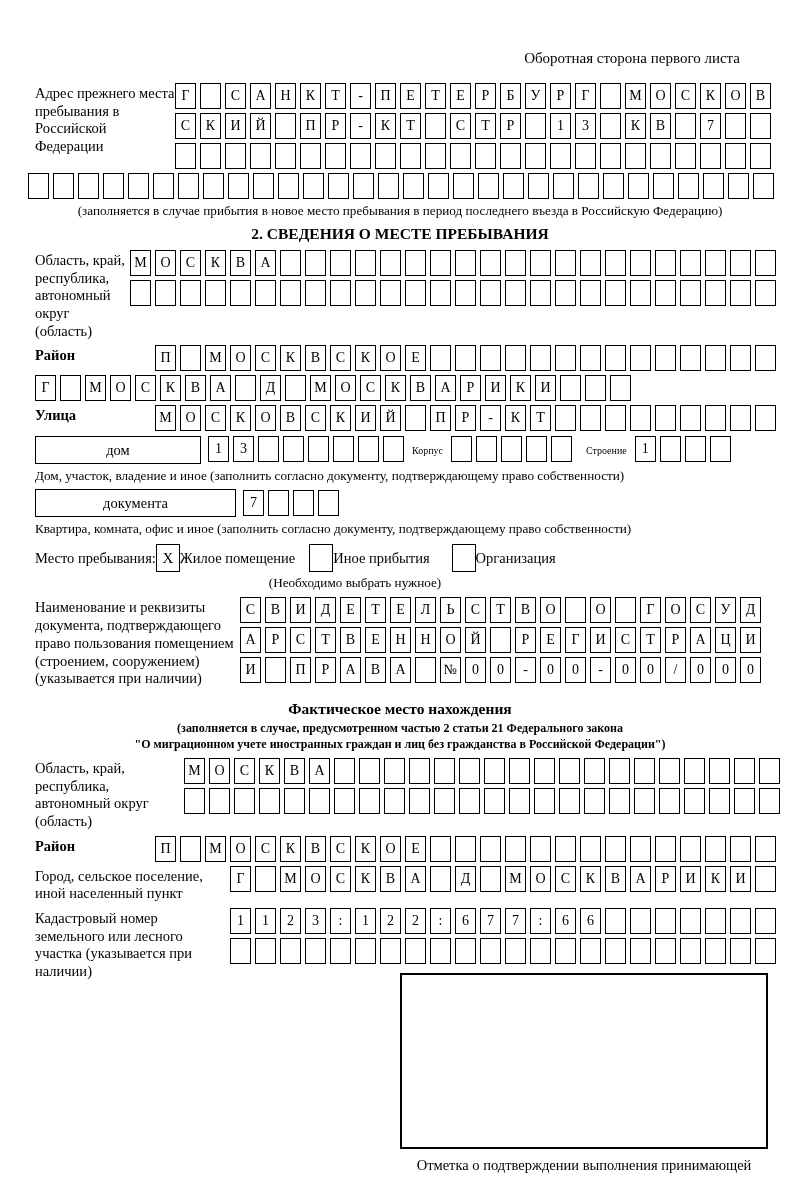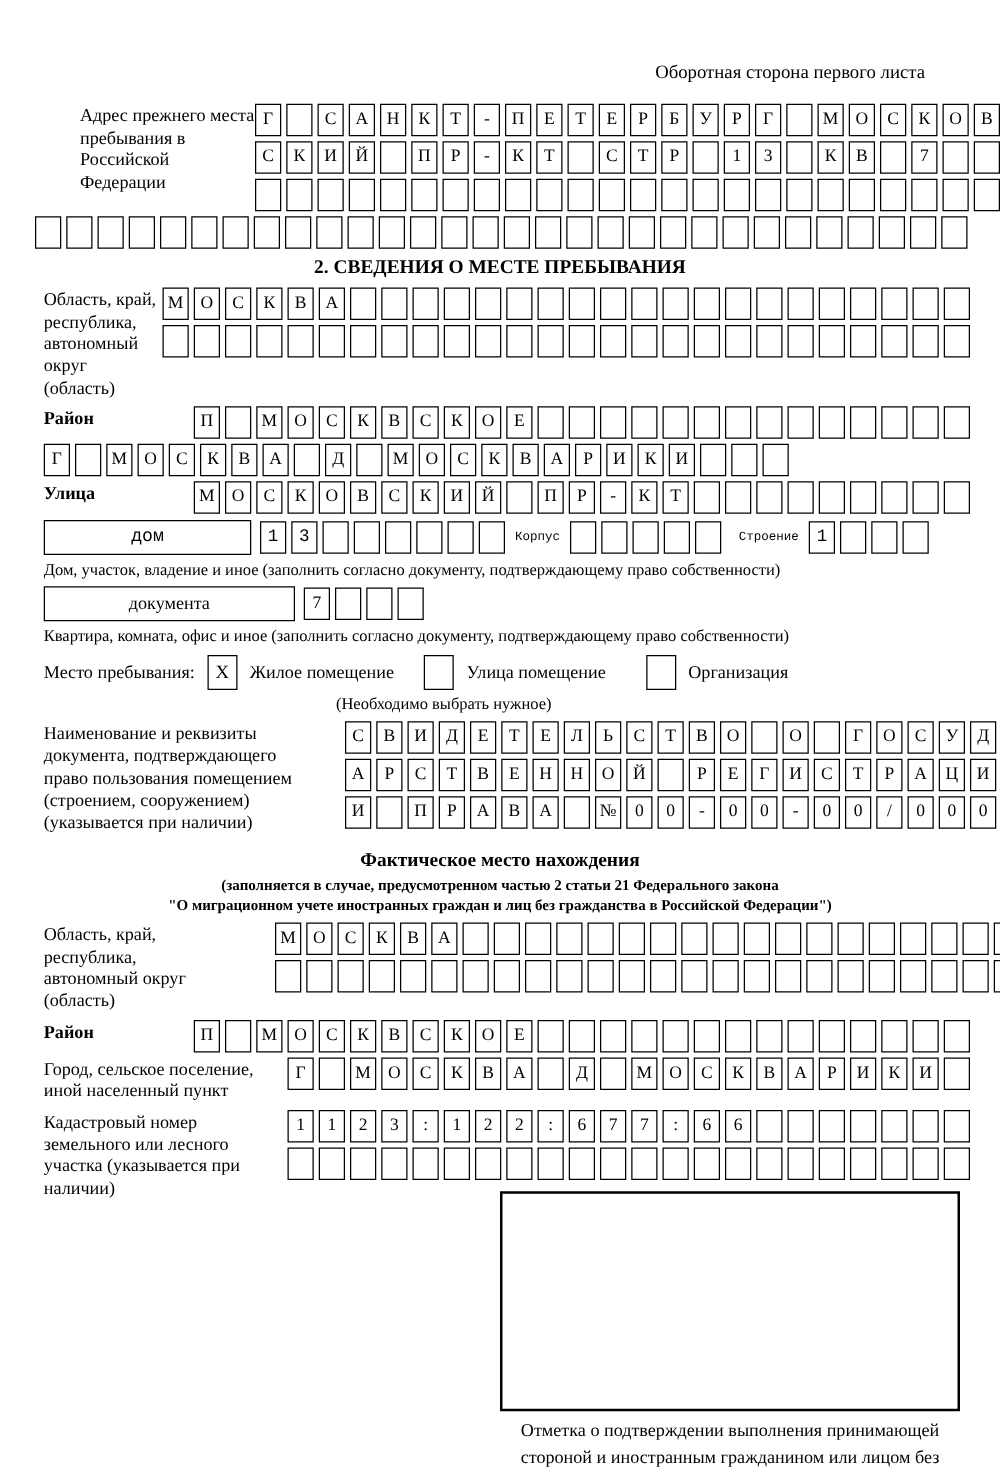--- a/index.html
+++ b/index.html
@@ -18,29 +18,29 @@
   .bigbox{height:28px;border:1.7px solid #000;box-sizing:border-box;
       display:flex;align-items:center;justify-content:center;font-size:14.5px;flex:none;}
   .dom{width:166px;} .apt{width:201px;}
   .inline-lbl{font-size:10px;align-self:center;padding:0 8px;white-space:nowrap;}
   .caption{font-size:13.2px;margin-top:4px;}
   .cap-left{margin-left:35px;}
   .center{text-align:center;}
   .sec-title{font-size:15.5px;font-weight:bold;text-align:center;margin-top:6px;}
   .chk{width:24px;height:28px;border:1.7px solid #000;box-sizing:border-box;
       display:flex;align-items:center;justify-content:center;font-size:15px;flex:none;}
-  .stay{margin-top:7px;align-items:center;gap:10px;font-size:14.5px;}
+  .stay{margin-top:7px;align-items:center;font-size:14.5px;}
   .choose-note{width:640px;margin-left:35px;text-align:center;font-size:13.2px;margin-top:3px;}
   .note-center{text-align:center;font-size:12px;margin-top:3px;font-weight:bold;}
   .cad{height:58px;overflow:visible;}
   .stampbox{width:368px;height:176px;border:2px solid #000;box-sizing:border-box;
       margin:7px 0 0 400px;background:#fff;}
   .stampcap{width:380px;margin:6px 0 0 394px;text-align:center;font-size:14.5px;line-height:1.48;}
-  .mt4{margin-top:4px;} .mt5{margin-top:5px;} .mt6{margin-top:6px;gap:36px;} .mt7{margin-top:7px;}
-  .mt12{margin-top:12px;} .mt16{margin-top:16px;justify-content:flex-end;}
+  .mt4{margin-top:4px;} .mt5{margin-top:5px;} .mt6{margin-top:6px;} .mt7{margin-top:7px;}
+  .mt12{margin-top:12px;} .mt16{margin-top:16px;}
   .fullrow{margin:4px 0 0 28px;}
 </style>
 </head>
 <body>
 
 <div class="sheet">
 
   <div class="hdr">Оборотная сторона первого листа</div>
 
   <div class="block mt16">
@@ -151,20 +151,21 @@
       <div class="cb"></div>
       <div class="cb"></div>
       <div class="cb"></div>
       <div class="cb"></div>
       <div class="cb"></div>
       <div class="cb"></div>
       <div class="cb"></div>
       <div class="cb"></div>
       <div class="cb"></div>
     </div>
+  <div class="caption center">(заполняется в случае прибытия в новое место пребывания в период последнего въезда в Российскую Федерацию)</div>
 
   <div class="sec-title">2. СВЕДЕНИЯ О МЕСТЕ ПРЕБЫВАНИЯ</div>
 
   <div class="block mt7">
     <div class="lbl w95">Область, край, республика, автономный округ (область)</div>
     <div class="rows">
       <div class="boxrow">
           <div class="cb">М</div>
           <div class="cb">О</div>
           <div class="cb">С</div>
@@ -307,21 +308,21 @@
         <div class="cb"></div>
         <div class="cb"></div>
         <div class="cb"></div>
         <div class="cb"></div>
         <div class="cb"></div>
         <div class="cb"></div>
         <div class="cb"></div>
       </div>
   </div>
 
-  <div class="block mt5" style="align-items:center;font-family:Liberation Mono, monospace;">
+  <div class="block mt5" style="">
     <div class="bigbox dom">дом</div>
     <div class="boxrow" style="margin-left:7px;">
         <div class="cb">1</div>
         <div class="cb">3</div>
         <div class="cb"></div>
         <div class="cb"></div>
         <div class="cb"></div>
         <div class="cb"></div>
         <div class="cb"></div>
         <div class="cb"></div>
@@ -353,21 +354,21 @@
         <div class="cb"></div>
       </div>
   </div>
   <div class="caption cap-left">Квартира, комната, офис и иное (заполнить согласно документу, подтверждающему право собственности)</div>
 
   <div class="block stay">
     <span>Место пребывания:</span>
     <span class="chk">X</span>
     <span style="margin-right:14px;">Жилое помещение</span>
     <span class="chk"></span>
-    <span style="margin-right:22px;">Улица помещение</span>
+    <span style="margin-right:22px;">Иное прибытия</span>
     <span class="chk"></span>
     <span>Организация</span>
   </div>
   <div class="choose-note">(Необходимо выбрать нужное)</div>
 
   <div class="block mt6">
     <div class="lbl w205">Наименование и реквизиты документа, подтверждающего право пользования помещением (строением, сооружением) (указывается при наличии)</div>
     <div class="rows">
       <div class="boxrow">
           <div class="cb">С</div>

